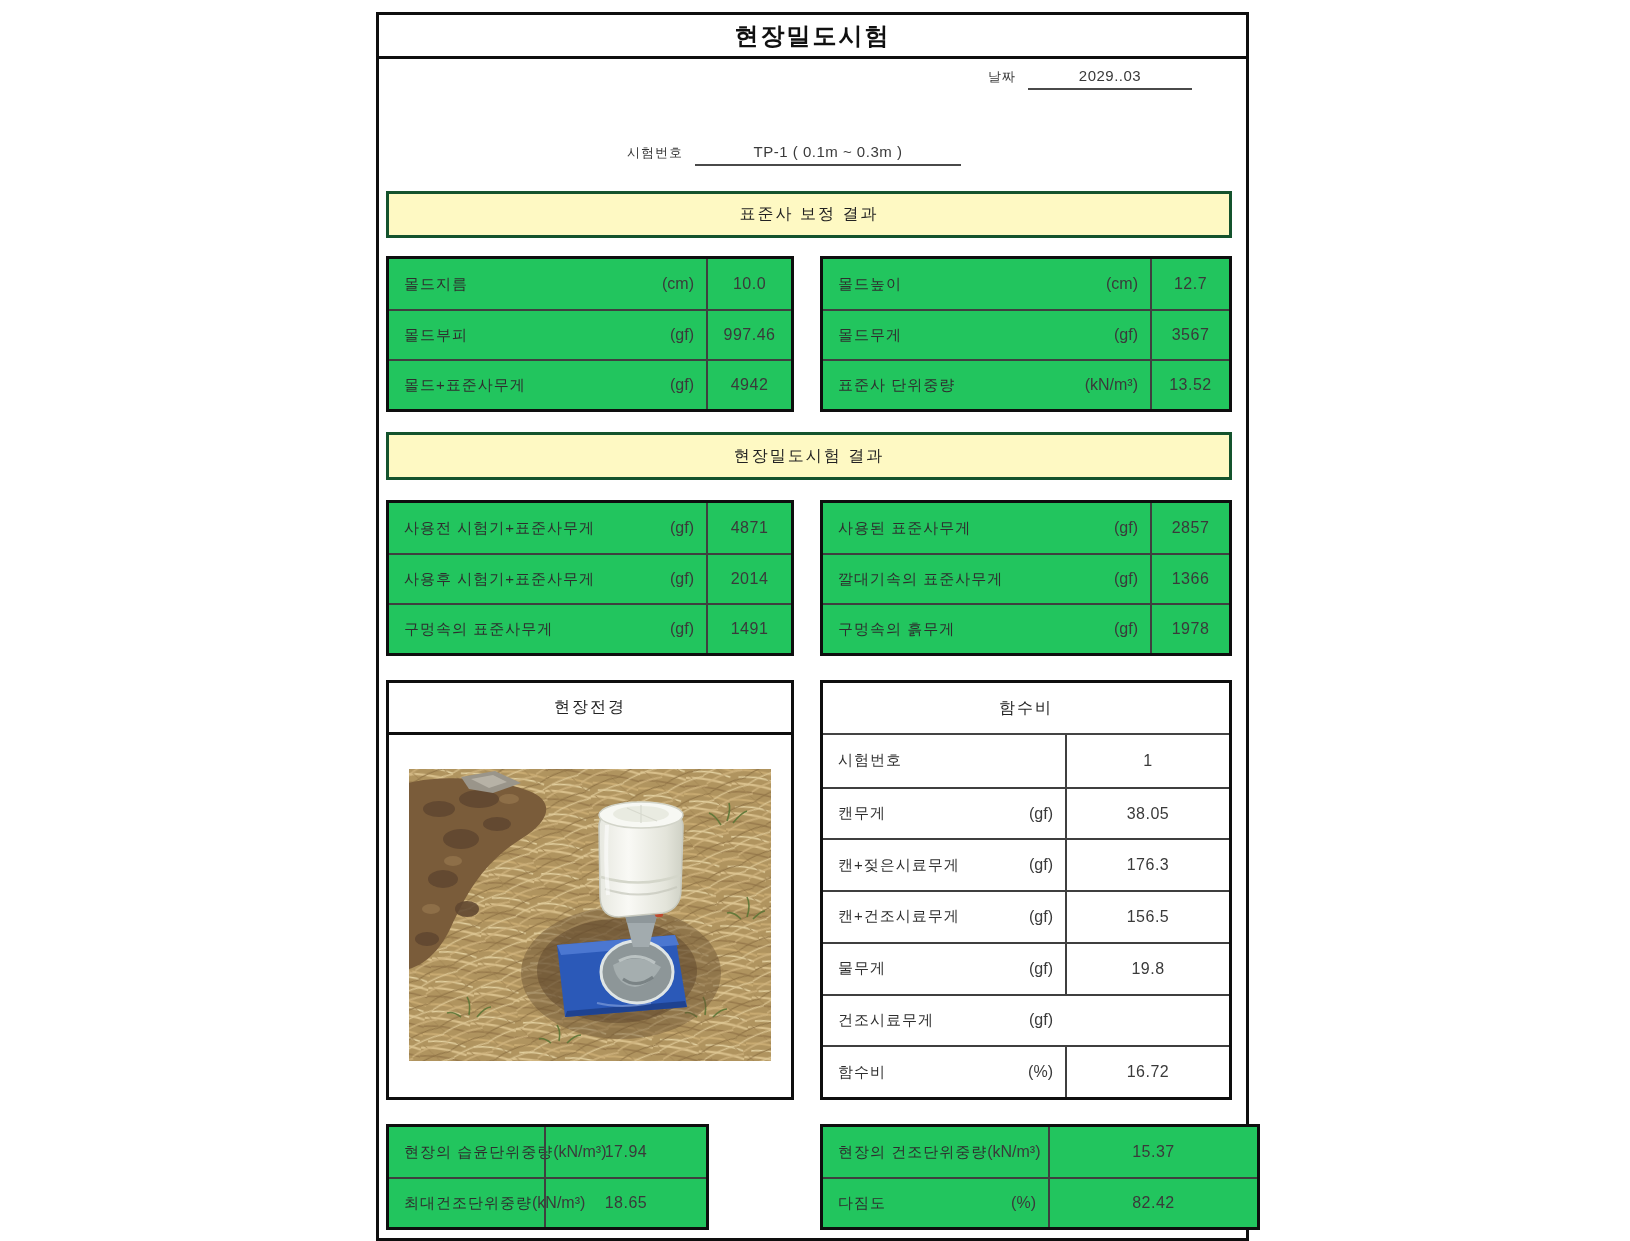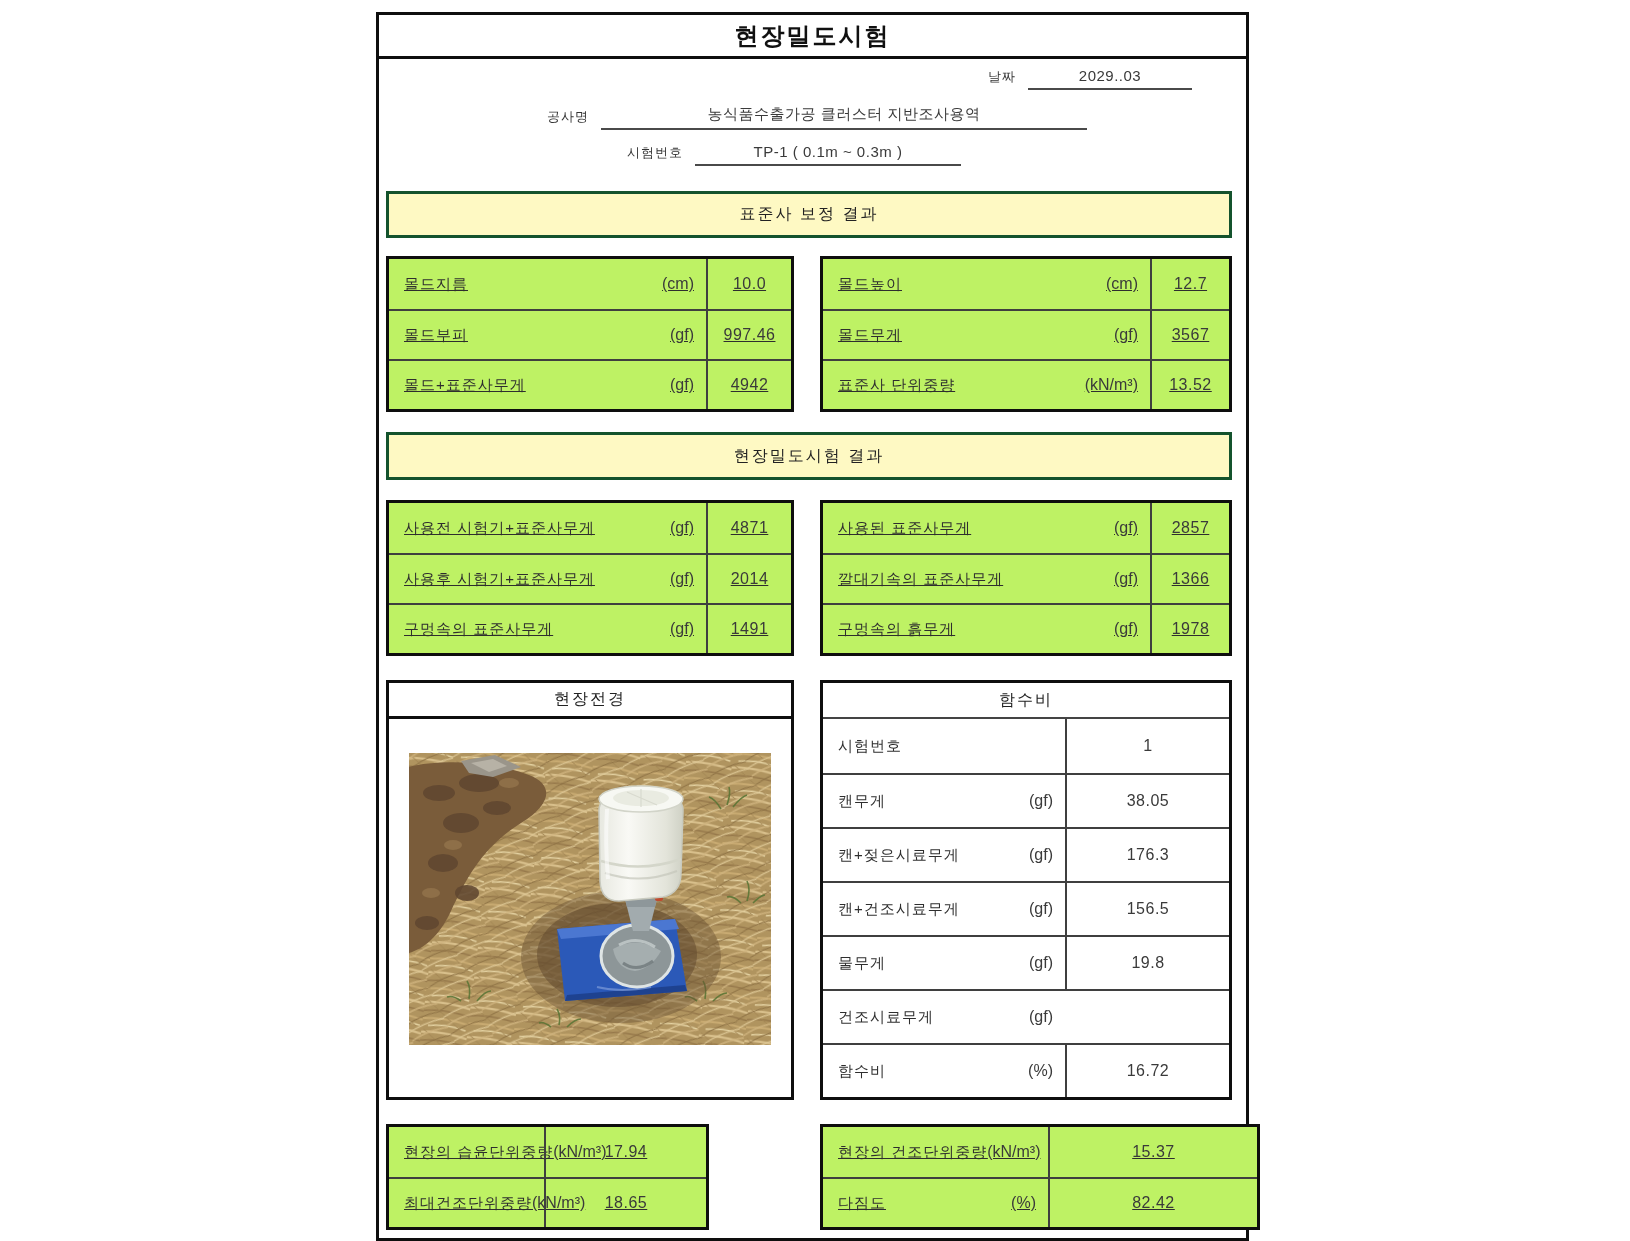--- a/index.html
+++ b/index.html
@@ -9,53 +9,49 @@
   .titlebar{position:absolute;left:0;top:0;width:100%;height:44px;border-bottom:3px solid #0e0e0e;display:flex;align-items:center;justify-content:center;box-sizing:border-box;}
   .title{font-size:24px;font-weight:bold;color:#101010;letter-spacing:2px;}
   
   .field{position:absolute;display:flex;align-items:flex-end;gap:12px;}
   .flabel{font-size:13px;color:#333;padding-bottom:4px;letter-spacing:1px;white-space:nowrap;}
   .fval{display:block;border-bottom:2px solid #4a4a4a;text-align:center;font-size:15px;color:#3a3a3a;padding-bottom:4px;letter-spacing:.5px;}
   
   .secbox{position:absolute;border:3px solid #14532d;box-sizing:border-box;display:flex;align-items:center;justify-content:center;background:#fef9c3;}
   .sectitle{font-size:16px;color:#222;letter-spacing:2px;}
   
-  .tbl{position:absolute;border:3px solid #0e0e0e;box-sizing:border-box;display:grid;background:#bef264;text-decoration:underline;}
+  .tbl{position:absolute;border:3px solid #0e0e0e;box-sizing:border-box;display:grid;background:#22c55e;}
   .row{display:grid;grid-template-columns:1fr var(--valw);border-top:2px solid #3f3f3f;min-height:0;}
   .row:first-child{border-top:none;}
   .lab{display:flex;justify-content:space-between;align-items:center;padding:0 12px 0 15px;min-width:0;}
   .lab .t{font-size:15px;color:#2e2e2e;letter-spacing:1px;white-space:nowrap;}
   .lab .u{font-size:16px;color:#3a3a3a;white-space:nowrap;}
   .val{display:flex;align-items:center;justify-content:center;border-left:2px solid #3f3f3f;font-size:16px;color:#3a3a3a;letter-spacing:.5px;}
   
   .bigbox{position:absolute;border:3px solid #0e0e0e;box-sizing:border-box;background:#fff;display:flex;flex-direction:column;}
-  .bighead{flex:none;height:36px;display:flex;align-items:center;justify-content:center;box-sizing:border-box;text-align:center;}
+  .bighead{flex:none;height:52px;display:flex;align-items:center;justify-content:center;box-sizing:border-box;text-align:center;}
   .photo-head{border-bottom:3px solid #0e0e0e;}
   .wc-head{border-bottom:2px solid #444;}
   .wc-rows{flex:1;display:grid;grid-template-rows:repeat(7,1fr);}
   .photo-wrap{flex:1;display:flex;justify-content:center;align-items:flex-start;padding-top:34px;}
   .photo{width:362px;height:292px;display:block;}
 </style>
 </head>
 <body>
 
 <div class="canvas">
   <div class="doc">
 
     <div class="titlebar">
       <span class="title">현장밀도시험</span>
     </div>
 
     <div class="field" style="left:609px;top:52px;">
       <span class="flabel">날짜</span>
       <span class="fval" style="width:164px;">2029..03</span>
-    </div>
-    <div class="field" style="left:168px;top:90px;">
-      <span class="flabel">공사명</span>
-      <span class="fval" style="width:486px;">농식품수출가공 클러스터 지반조사용역</span>
     </div>
     <div class="field" style="left:248px;top:128px;">
       <span class="flabel">시험번호</span>
       <span class="fval" style="width:266px;">TP-1 ( 0.1m ~ 0.3m )</span>
     </div>
 
     <div class="secbox" style="left:7px;top:176px;width:846px;height:47px;">
       <span class="sectitle">표준사 보정 결과</span>
     </div>
 

